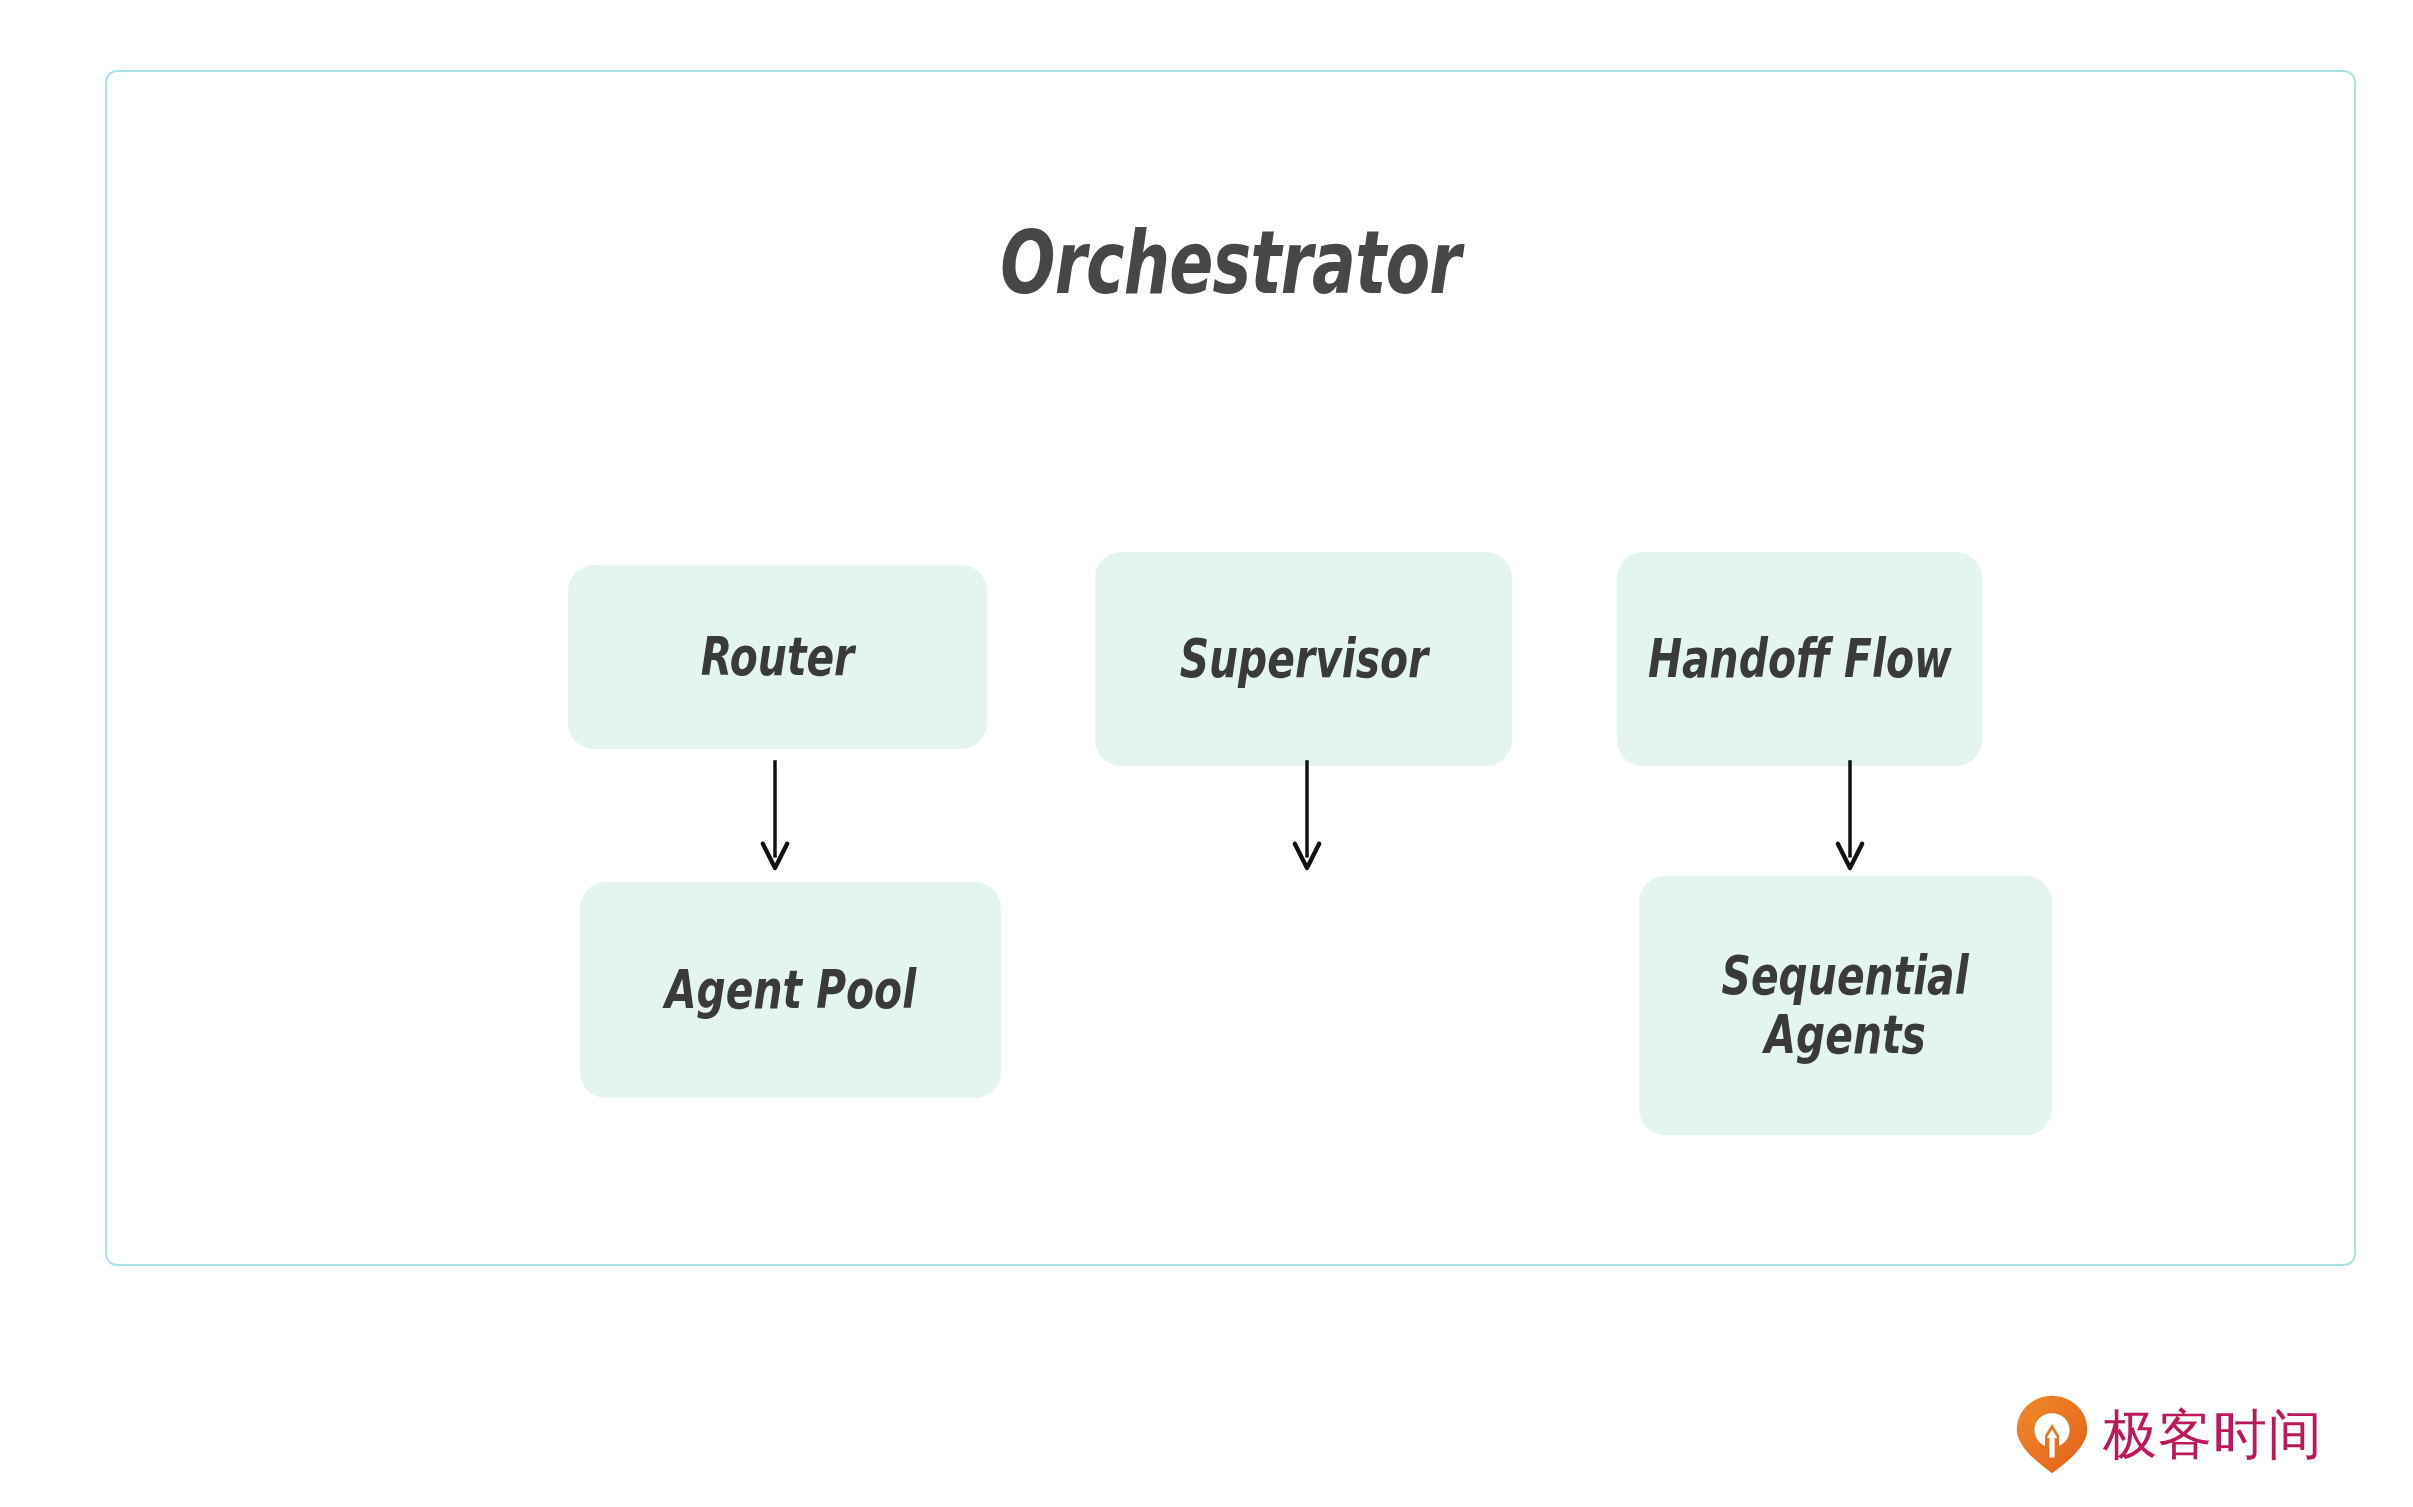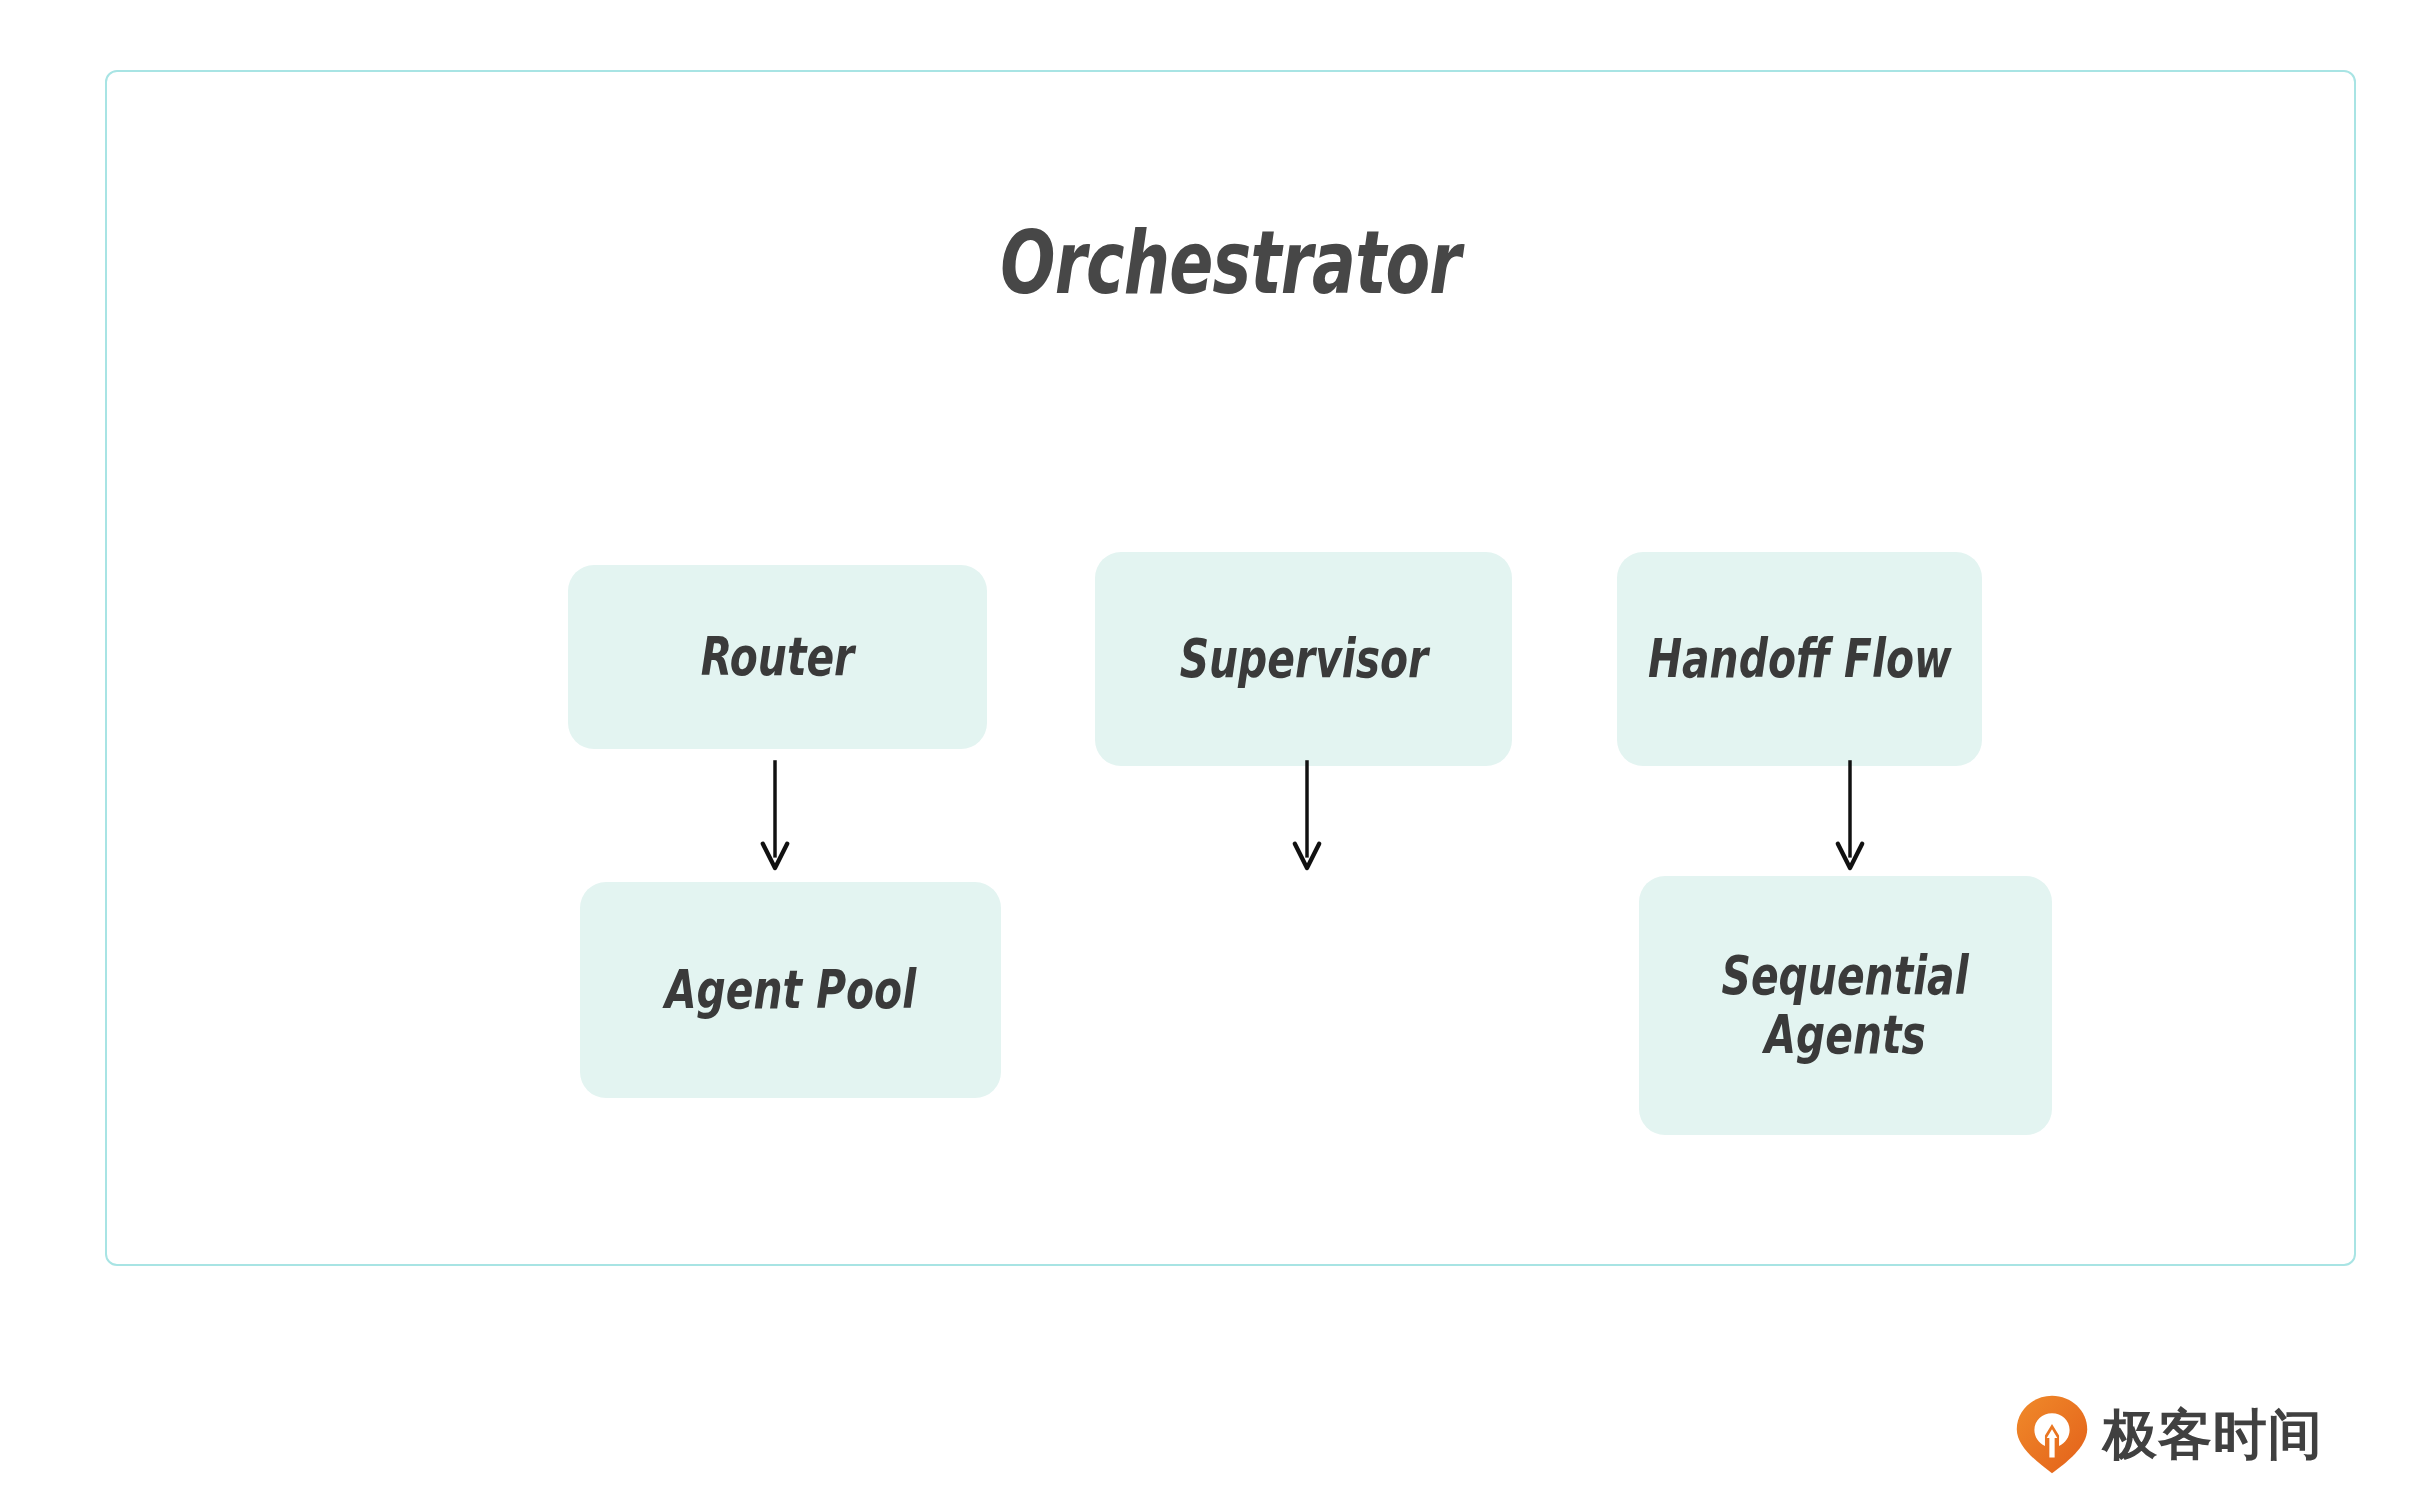--- a/index.html
+++ b/index.html
@@ -92,24 +92,24 @@
   #brand-logo {
     position: absolute;
     left: 2015px;
     top: 1394px;
     display: flex;
     align-items: center;
     gap: 14px;
   }
   #brand-logo-text {
     font-family: "DejaVu Sans", "Liberation Sans", sans-serif;
-    font-weight: 700;
+    font-weight: 400;
     font-size: 54px;
     line-height: 1;
-    color: #404040;
+    color: #be185d;
     letter-spacing: 0.9px;
   }
 </style>
 </head>
 <body>
 
 <div id="diagram-frame">
 
   <h1 id="diagram-title">Orchestrator</h1>
 

